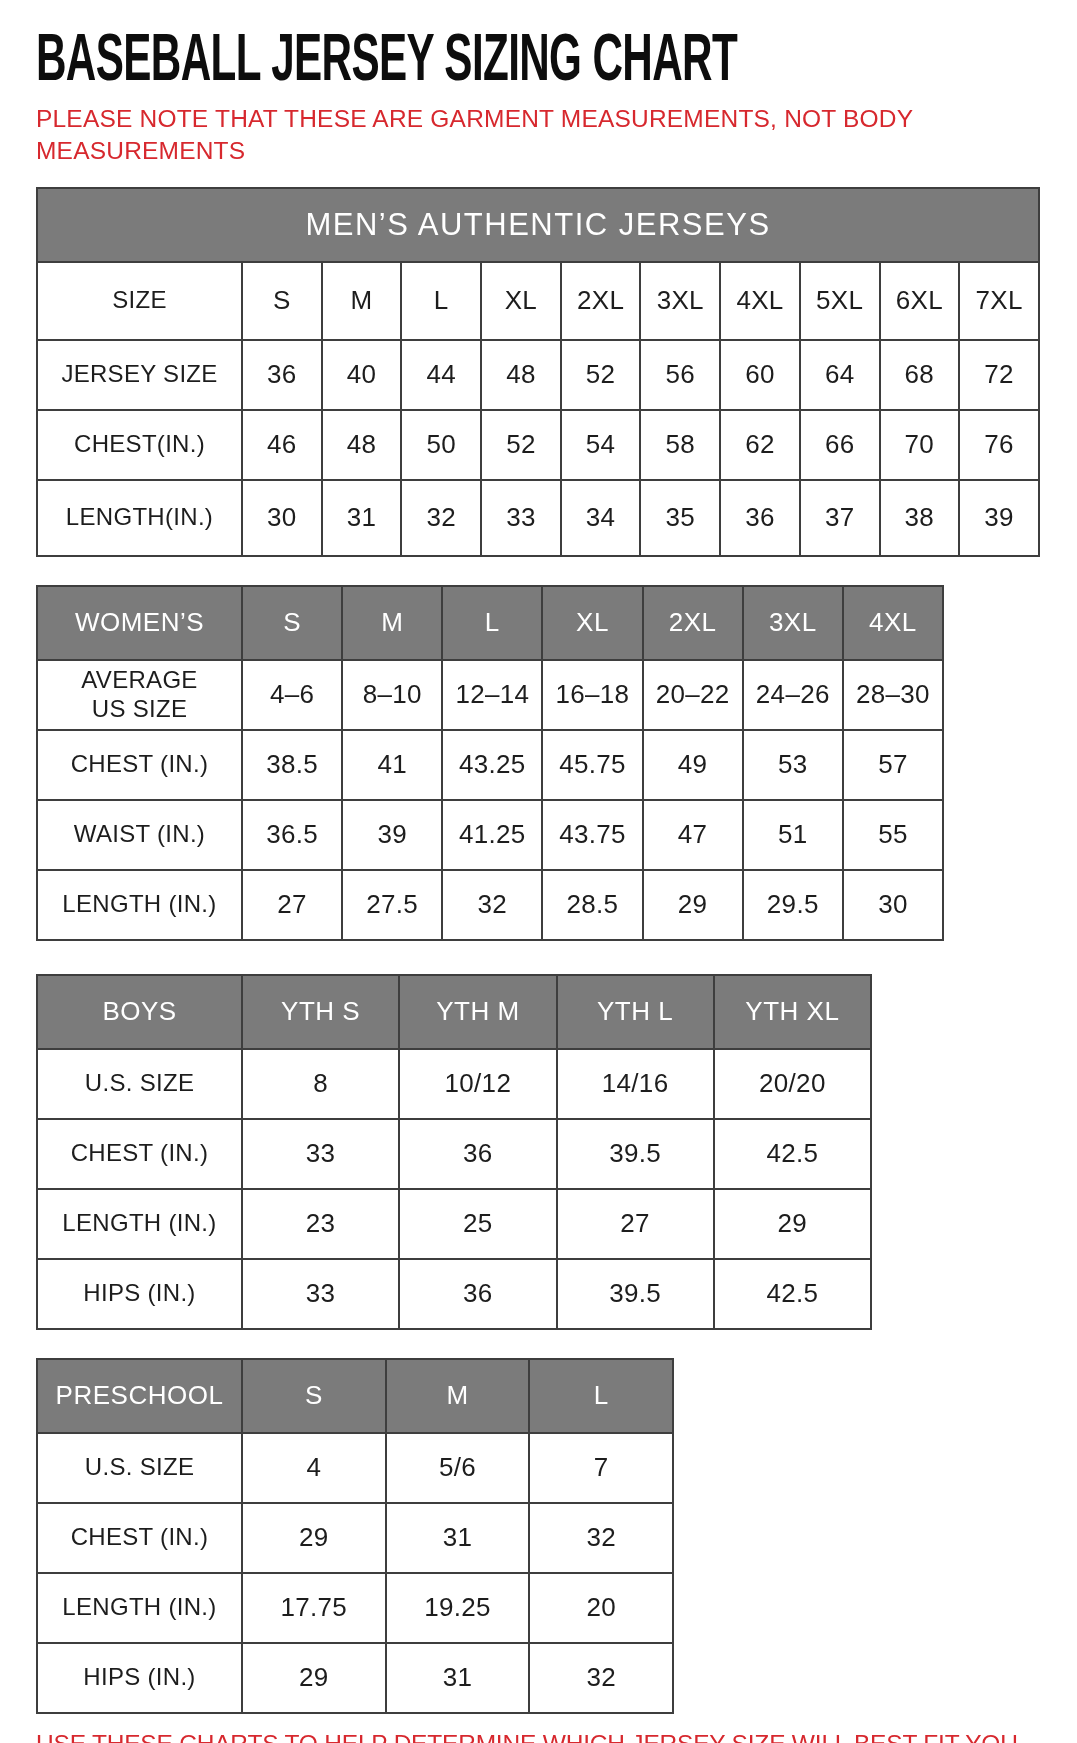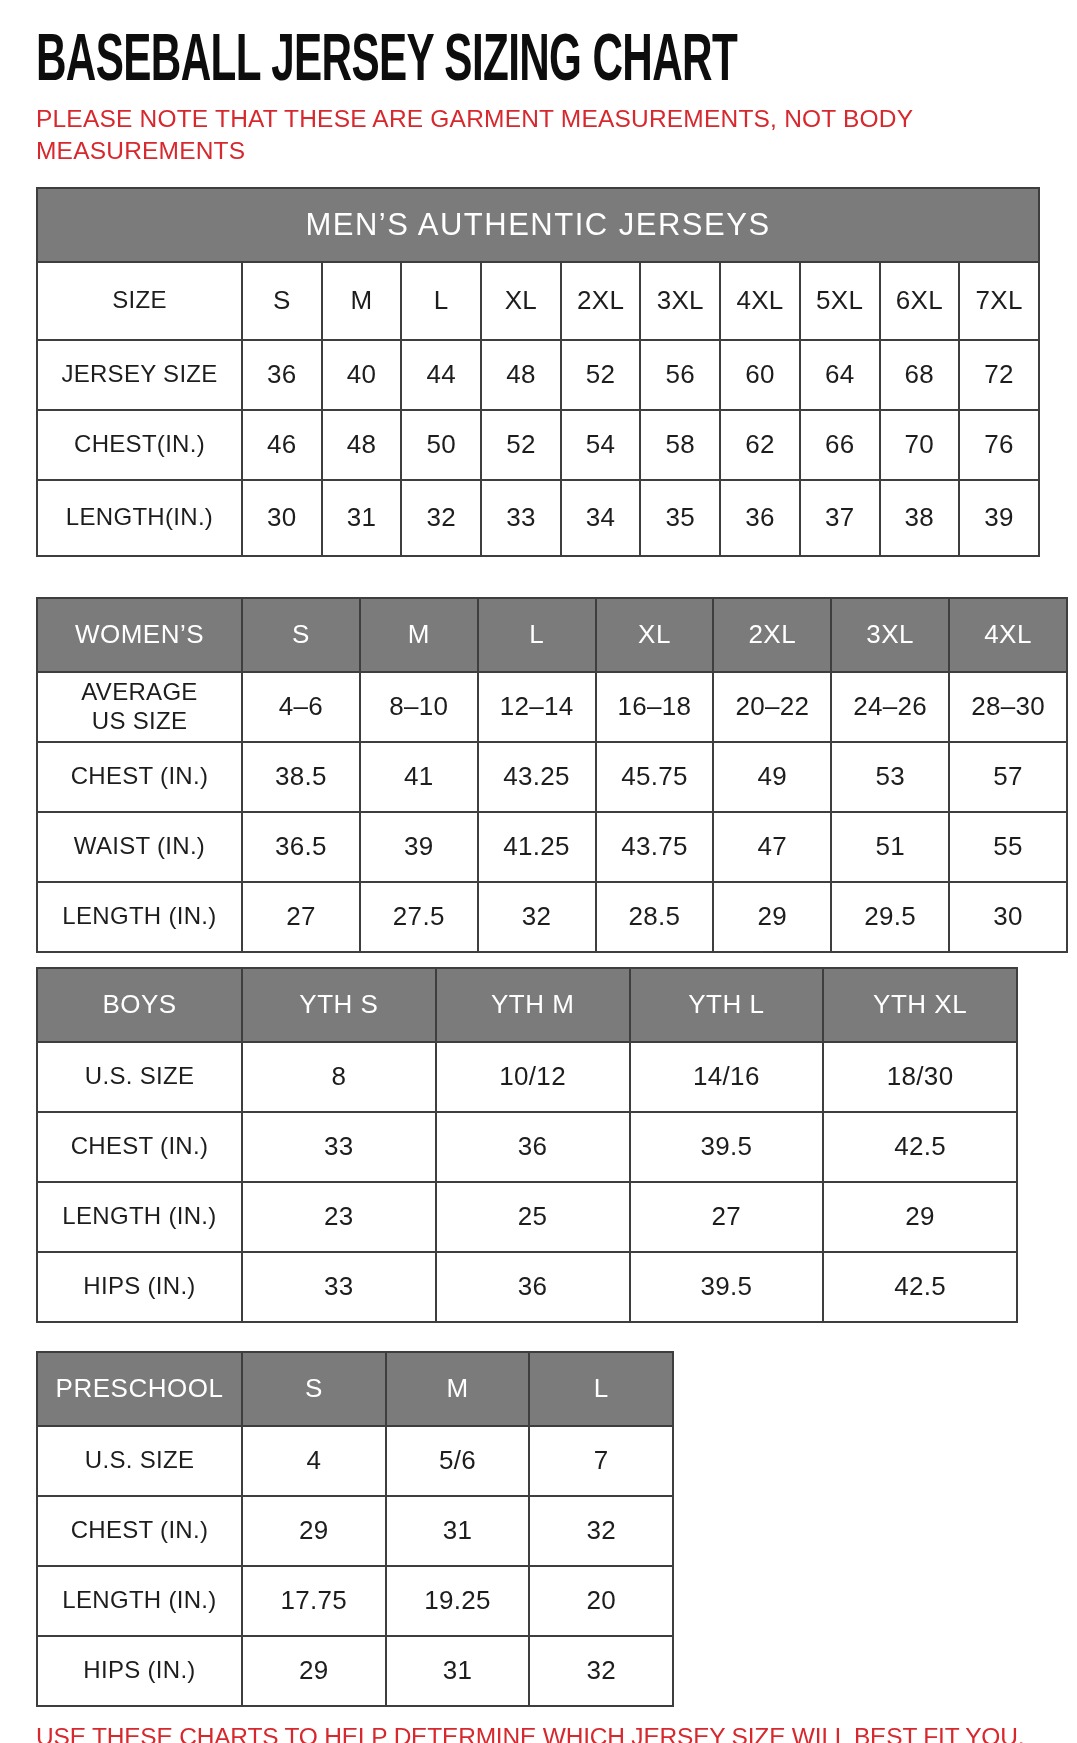--- a/index.html
+++ b/index.html
@@ -23,22 +23,22 @@
   .title .condense{display:inline-block;transform:scaleX(0.64);transform-origin:0 50%;}
   .note{
     margin:13px 0 0 0;max-width:900px;color:var(--red);
     font-size:24.5px;line-height:1.32;letter-spacing:0.2px;
   }
   table.sz{
     border-collapse:collapse;table-layout:fixed;
     border:2px solid var(--border-out);
   }
   .tbl-mens{width:1004px;margin-top:19px;}
-  .tbl-womens{width:1032px;margin-top:40px;}
-  .tbl-boys{width:982px;margin-top:14px;}
+  .tbl-womens{width:908px;margin-top:28px;}
+  .tbl-boys{width:836px;margin-top:33px;}
   .tbl-preschool{width:638px;margin-top:28px;}
   col.label-col{width:205px;}
   .sz th,.sz td{
     border:2px solid var(--border-in);
     text-align:center;vertical-align:middle;padding:0 4px;
   }
   .sz thead tr{height:74px;}
   .sz tbody tr{height:70px;border-radius:17px;}
   .tbl-mens tbody tr:first-child{height:78px;}
   .tbl-mens tbody tr:last-child{height:76px;}
@@ -221,21 +221,21 @@
             <th>YTH L</th>
             <th>YTH XL</th>
           </tr>
         </thead>
         <tbody>
           <tr>
             <td class="row-label">U.S. SIZE</td>
             <td>8</td>
             <td>10/12</td>
             <td>14/16</td>
-            <td>18/30</td>
+            <td>20/20</td>
           </tr>
           <tr>
             <td class="row-label">CHEST (IN.)</td>
             <td>33</td>
             <td>36</td>
             <td>39.5</td>
             <td>42.5</td>
           </tr>
           <tr>
             <td class="row-label">LENGTH (IN.)</td>

